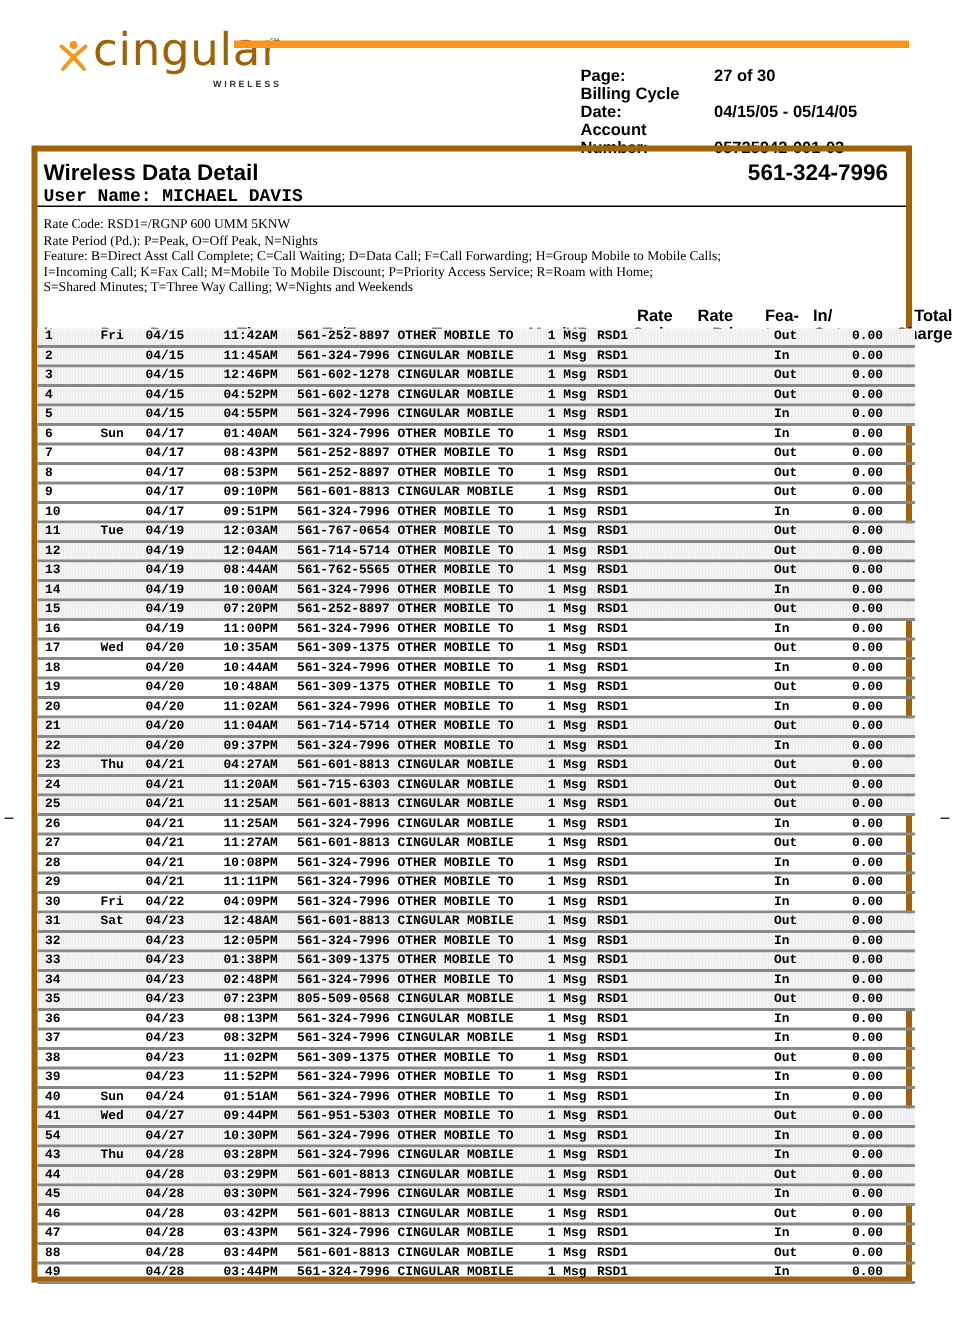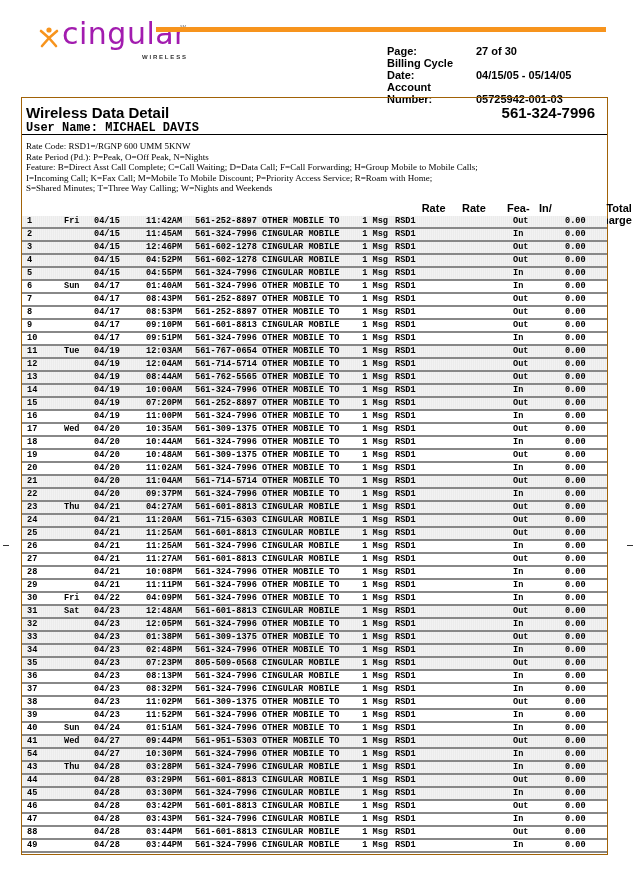--- a/index.html
+++ b/index.html
@@ -1,31 +1,31 @@
 <!DOCTYPE html>
 <html><head>
   <meta charset="utf-8">
   <style>
     html, body { margin:0; padding:0; background:#fff; }
     body { width:636px; height:880px; position:relative; overflow:hidden; font-family:"Liberation Sans", sans-serif; color:#000; }
 
     .logo { position:absolute; left:38px; top:20px; width:150px; height:45px; }
     .logo-x { position:absolute; left:0; top:6px; width:22px; height:22px; }
-    .logo-word { position:absolute; left:24px; top:-4px; font-family:"DejaVu Sans", sans-serif; font-size:30px; color:#a21caf; letter-spacing:0.5px; font-weight:normal; }
+    .logo-word { position:absolute; left:24px; top:-4px; font-family:"DejaVu Sans", sans-serif; font-size:30px; color:#a16207; letter-spacing:0.5px; font-weight:normal; }
     .logo-sm { position:absolute; left:142px; top:4px; font-size:4px; color:#666; }
     .logo-sub { position:absolute; left:104px; top:34px; font-size:6px; letter-spacing:1.8px; color:#333; font-weight:bold; }
     .orange-bar { position:absolute; left:156px; top:27px; width:450px; height:5px; background:#f7941d; }
 
     .meta { position:absolute; left:387px; top:45px; font-size:11px; font-weight:bold; line-height:12px; font-family:"Liberation Sans", sans-serif; }
     .meta-row { display:flex;align-items:flex-end; }
     .meta-label { width:89px; }
 
     .tick { position:absolute; top:545px; width:6px; height:1px; background:#333; }
 
-    .frame { position:absolute; left:21px; top:97px; width:587px; height:758px; border:1px solid #a16207; box-sizing:border-box; }
+    .frame { position:absolute; left:21px; top:97px; width:587px; height:758px; border:4px solid #a16207; box-sizing:border-box; }
     .title-box { height:36px; border-bottom:1px solid #000; position:relative; }
     .title { position:absolute; left:4px; top:6px; font-size:15px; font-weight:bold; }
     .phone { position:absolute; right:12px; top:6px; font-size:15px; font-weight:bold; }
     .username { position:absolute; left:4px; top:23px; font-family:Liberation Mono, monospace; font-size:12px; font-weight:bold; }
     .legend { padding:6px 4px 0 4px; font-family:"Liberation Serif", serif; font-size:9px; line-height:10.5px; }
     .thead { position:absolute; left:0; top:0; height:30px; width:610px; font-family:"Liberation Sans", sans-serif; font-size:11px; font-weight:bold; }
     .thead span { position:absolute; bottom:0; line-height:12px; text-align:right; white-space:pre; }
 
     .rows { position:absolute; left:0; top:118px; width:585px; }
     .row { height:13px; position:relative; border-bottom:2px solid #888; box-sizing:border-box; font-family:"Liberation Mono", monospace; font-size:8.6px; font-weight:bold; line-height:11px; }

